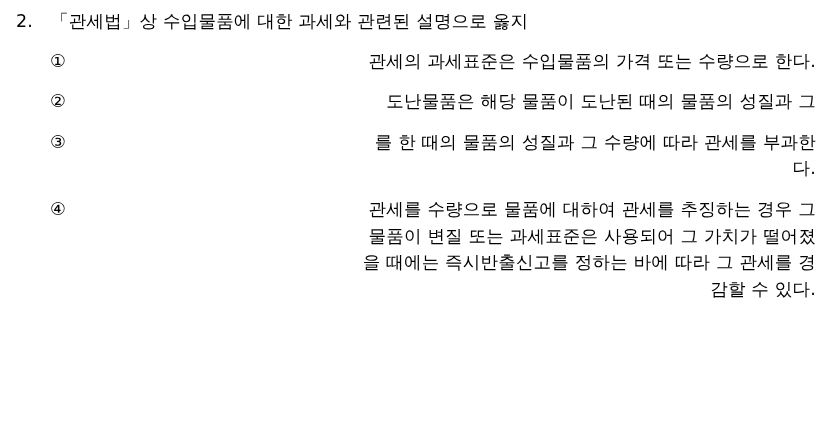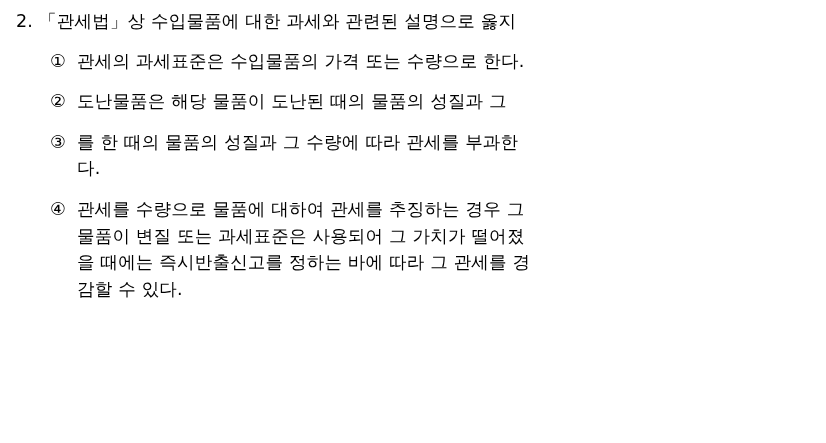--- a/index.html
+++ b/index.html
@@ -35,20 +35,21 @@
     letter-spacing: 0.2px;
   }
   .q-num {
     flex: 0 0 auto;
     padding-right: 6px;
     white-space: nowrap;
   }
   .q-text {
     flex: 1 1 auto;
     word-break: keep-all;
+    margin-left: 12px;
   }
   .choices {
     margin-top: 13px;
     padding-left: 34px;
   }
   .choice {
     display: flex;
     align-items: flex-start;
     font-size: 17.5px;
     line-height: 1.52;
@@ -59,20 +60,21 @@
     margin-bottom: 0;
   }
   .c-mark {
     flex: 0 0 auto;
     width: 27px;
     white-space: nowrap;
   }
   .c-text {
     flex: 1 1 auto;
     word-break: keep-all;
+    text-align: right;
   }
   .c-text .line {
     display: block;
     white-space: pre;
   }
   .q-text .line {
     display: block;
     white-space: pre;
   }
 </style>

